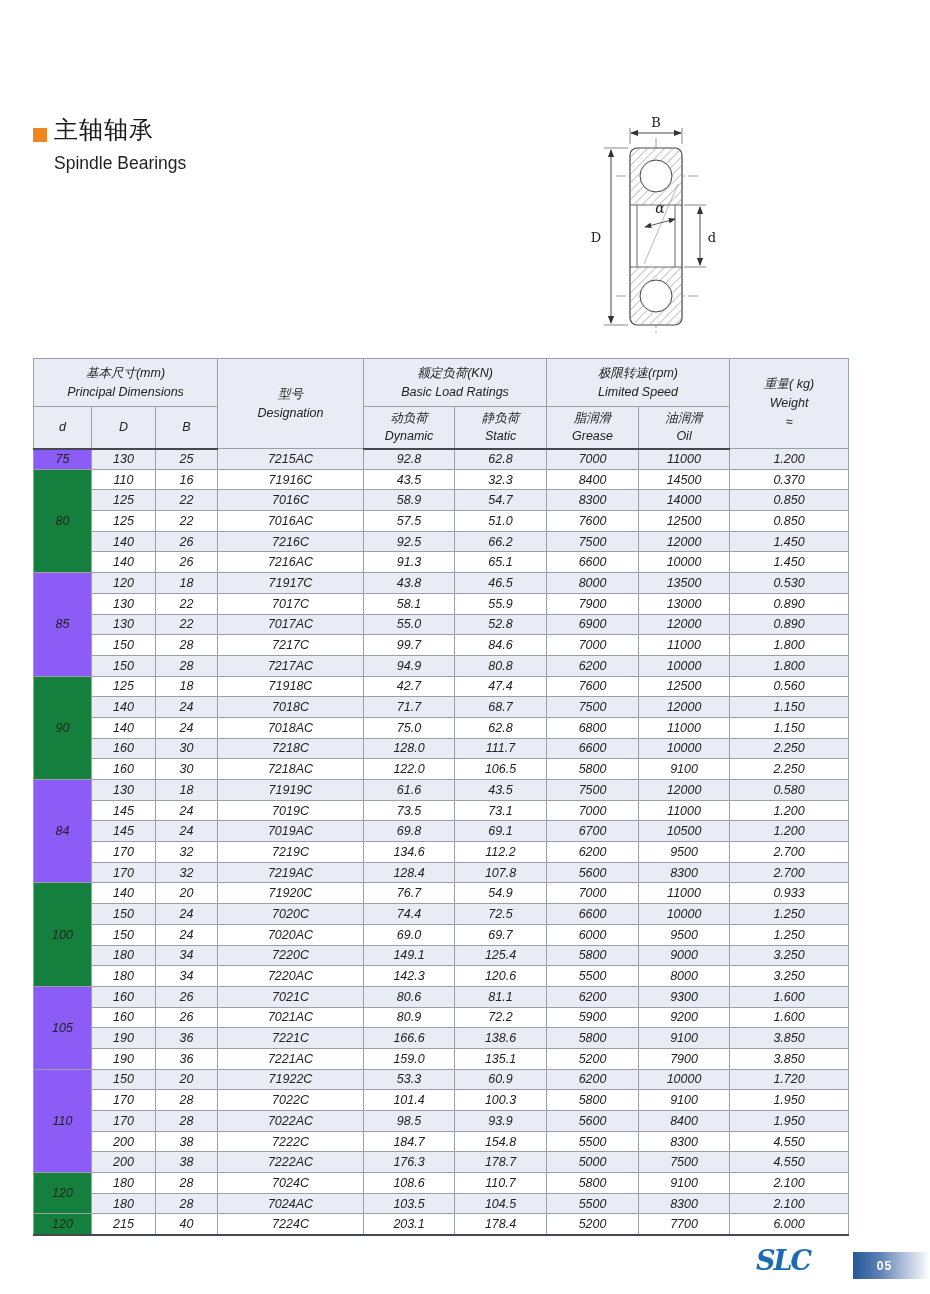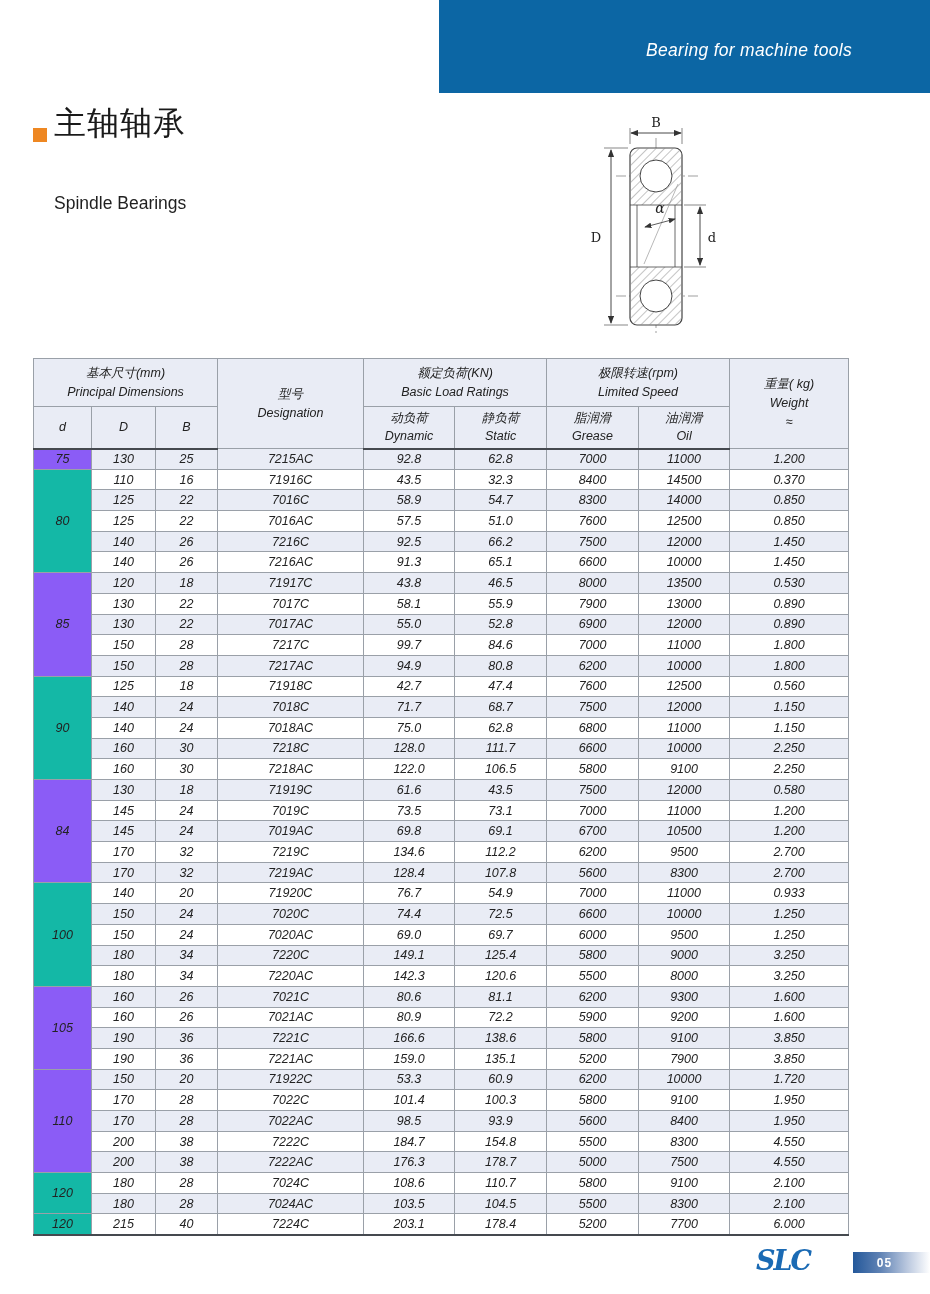--- a/index.html
+++ b/index.html
@@ -18,25 +18,25 @@
   .banner-text {
     color: #ffffff; font-style: italic; font-size: 17.5px; letter-spacing: .3px;
     font-family: "Liberation Sans", sans-serif;
   }
   
   .bullet {
     position: absolute; left: 33px; top: 128px; width: 14px; height: 14px;
     background: #ee8722;
   }
   .title-zh {
-    position: absolute; left: 54px; top: 102px; font-size: 32px; color: #1a1a1a;
+    position: absolute; left: 54px; top: 114px; font-size: 24px; color: #1a1a1a;
     font-family: "Liberation Sans", sans-serif; letter-spacing: 1px;
   }
   .title-en {
-    position: absolute; left: 54px; top: 153px; font-size: 17.5px; color: #1f1f1f; margin-top: 40px;
+    position: absolute; left: 54px; top: 153px; font-size: 17.5px; color: #1f1f1f;
   }
   
   .diagram { position: absolute; left: 588px; top: 114px; width: 150px; height: 230px; }
   .dim-label { font-family: "DejaVu Serif", serif; font-size: 13px; fill: #222; }
   .alpha-label { font-family: "DejaVu Serif", serif; font-style: italic; font-size: 14px; fill: #222; }
   
   .table-wrap { position: absolute; left: 33px; top: 358px; }
   table.bearings {
     border-collapse: collapse; table-layout: fixed; width: 815px;
     border: 1px solid #555a61; font-family: "Liberation Sans", sans-serif;
@@ -48,44 +48,41 @@
     color: #222; overflow: hidden; white-space: nowrap;
   }
   table.bearings thead th { background: #e9ecf5; font-weight: normal; font-size: 12.5px; line-height: 1.5; }
   table.bearings thead tr.h1 th { height: 48px; }
   table.bearings thead tr.h2 th { height: 42px; border-bottom: 2px solid #45494f; }
   table.bearings thead th.span2 { height: 90px; }
   table.bearings td { height: 20.7px; font-size: 12.5px; padding: 0 2px; }
   tr.shade td { background: #e9ecf5; }
   tr.plain td { background: #ffffff; }
   td.dcell.shade { background: #8b5cf6; }
-  td.dcell.plain { background: #14b8a6; }
+  td.dcell.plain { background: #15803d; }
   tr.group-start td { border-top: 1px solid #5a5f66; }
   
   .footer-logo {
     position: absolute; left: 756px; top: 1247px; width: 60px; height: 30px;
     color: #1a6ab4; font-family: "DejaVu Serif", serif; font-weight: bold; font-style: italic;
     font-size: 27px; letter-spacing: -2px; line-height: 28px;
   }
   .page-badge {
-    position: absolute; left: 853px; top: 1252px; width: 77px; height: 21px;
+    position: absolute; left: 853px; top: 1252px; width: 77px; height: 27px;
     background: linear-gradient(to right, #24589a 0%, #5f82b4 35%, #b9c7de 70%, #ffffff 100%);
     display: flex; align-items: center; justify-content: center;
   }
   .page-badge span { color: #ffffff; font-size: 12px; font-weight: bold; letter-spacing: 1px; padding-right: 14px; }
   .cellblock span { display: block; }
 </style>
 </head>
 <body>
 
 <div class="page">
 
-  <div class="banner">
-    <span class="banner-text">Bearing for machine tools</span>
-  </div>
 
   <div class="bullet"></div>
   <div class="title-zh">主轴轴承</div>
   <div class="title-en">Spindle Bearings</div>
 
   <svg class="diagram" viewBox="0 0 150 230" xmlns="http://www.w3.org/2000/svg">
     <defs>
       <pattern id="hatch" width="6" height="6" patternTransform="rotate(45)" patternUnits="userSpaceOnUse">
         <line x1="0" y1="0" x2="0" y2="6" stroke="#8a8a8a" stroke-width="1"></line>
       </pattern>

